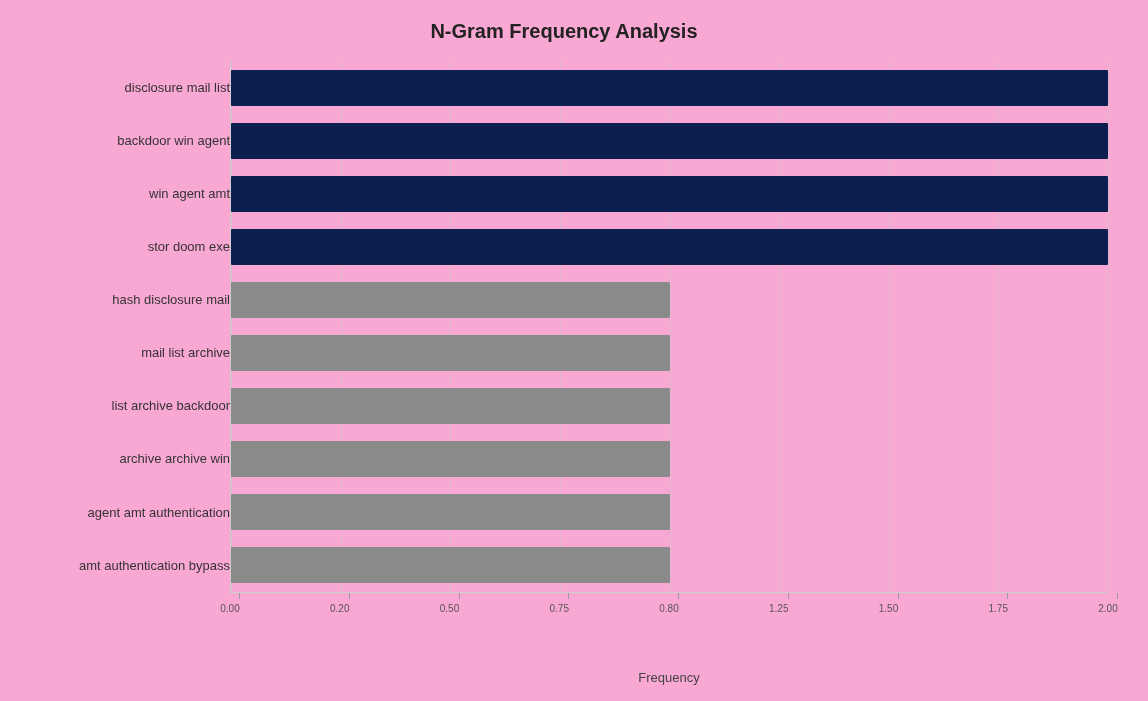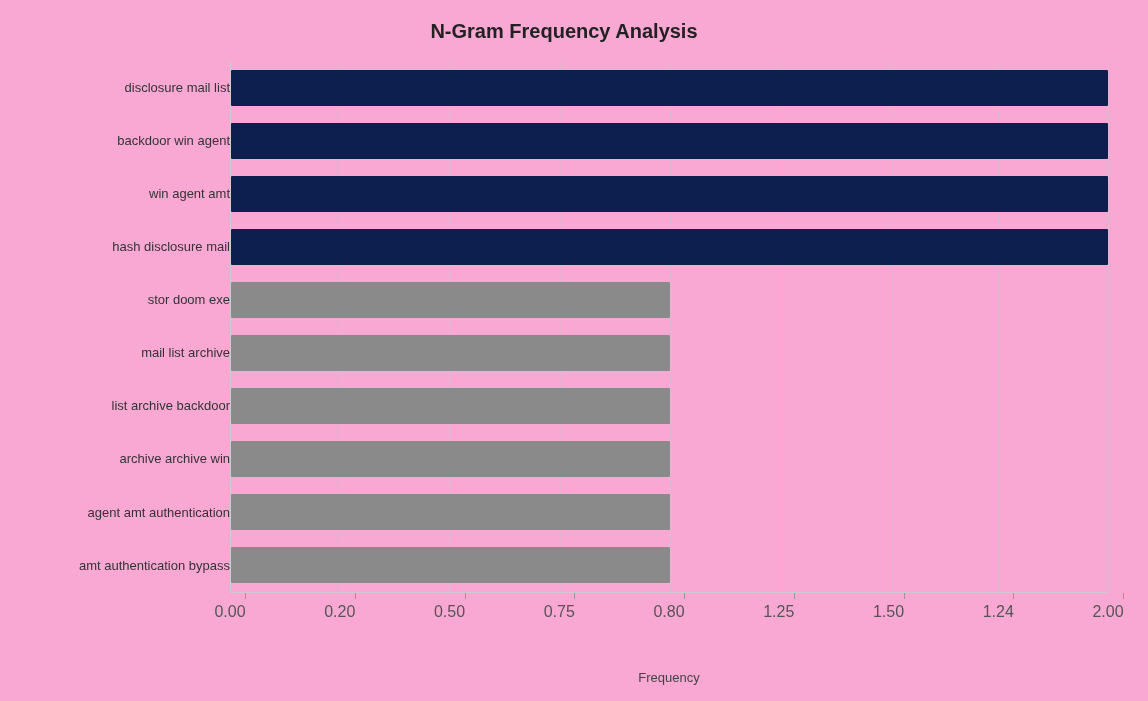--- a/index.html
+++ b/index.html
@@ -97,21 +97,21 @@
       display: flex;
       flex-direction: column;
       align-items: center;
     }
     .x-tick-line {
       width: 1px;
       height: 6px;
       background: #999;
     }
     .x-tick-label {
-      font-size: 16px;
+      font-size: 10px;
       color: #555;
       margin-top: 4px;
       white-space: nowrap;
       transform: translateX(-50%);
     }
     .x-axis-title {
       text-align: center;
       font-size: 13px;
       color: #444;
       margin-top: 28px;
@@ -122,22 +122,22 @@
 <body>
 
 <div class="chart-container">
   <div class="chart-title">N-Gram Frequency Analysis</div>
 
   <div class="chart-area">
     <div class="y-axis" id="y-axis">
         <div class="y-label">disclosure mail list</div>
         <div class="y-label">backdoor win agent</div>
         <div class="y-label">win agent amt</div>
+        <div class="y-label">stor doom exe</div>
         <div class="y-label">hash disclosure mail</div>
-        <div class="y-label">stor doom exe</div>
         <div class="y-label">mail list archive</div>
         <div class="y-label">list archive backdoor</div>
         <div class="y-label">archive archive win</div>
         <div class="y-label">agent amt authentication</div>
         <div class="y-label">amt authentication bypass</div>
       </div>
     <div class="bars-area" id="bars-area">
       <div class="grid-lines" id="grid-lines">
           <div class="grid-line" style="left: 0%;"></div>
           <div class="grid-line" style="left: 12.5%;"></div>
@@ -206,21 +206,21 @@
       <div class="x-tick" style="left: 62.5%;">
     <div class="x-tick-line"></div>
     <div class="x-tick-label">1.25</div>
   </div>
       <div class="x-tick" style="left: 75%;">
     <div class="x-tick-line"></div>
     <div class="x-tick-label">1.50</div>
   </div>
       <div class="x-tick" style="left: 87.5%;">
     <div class="x-tick-line"></div>
-    <div class="x-tick-label">1.24</div>
+    <div class="x-tick-label">1.75</div>
   </div>
       <div class="x-tick" style="left: 100%;">
     <div class="x-tick-line"></div>
     <div class="x-tick-label">2.00</div>
   </div>
     </div>
   <div class="x-axis-title">Frequency</div>
 </div>
 
 </body></html>

